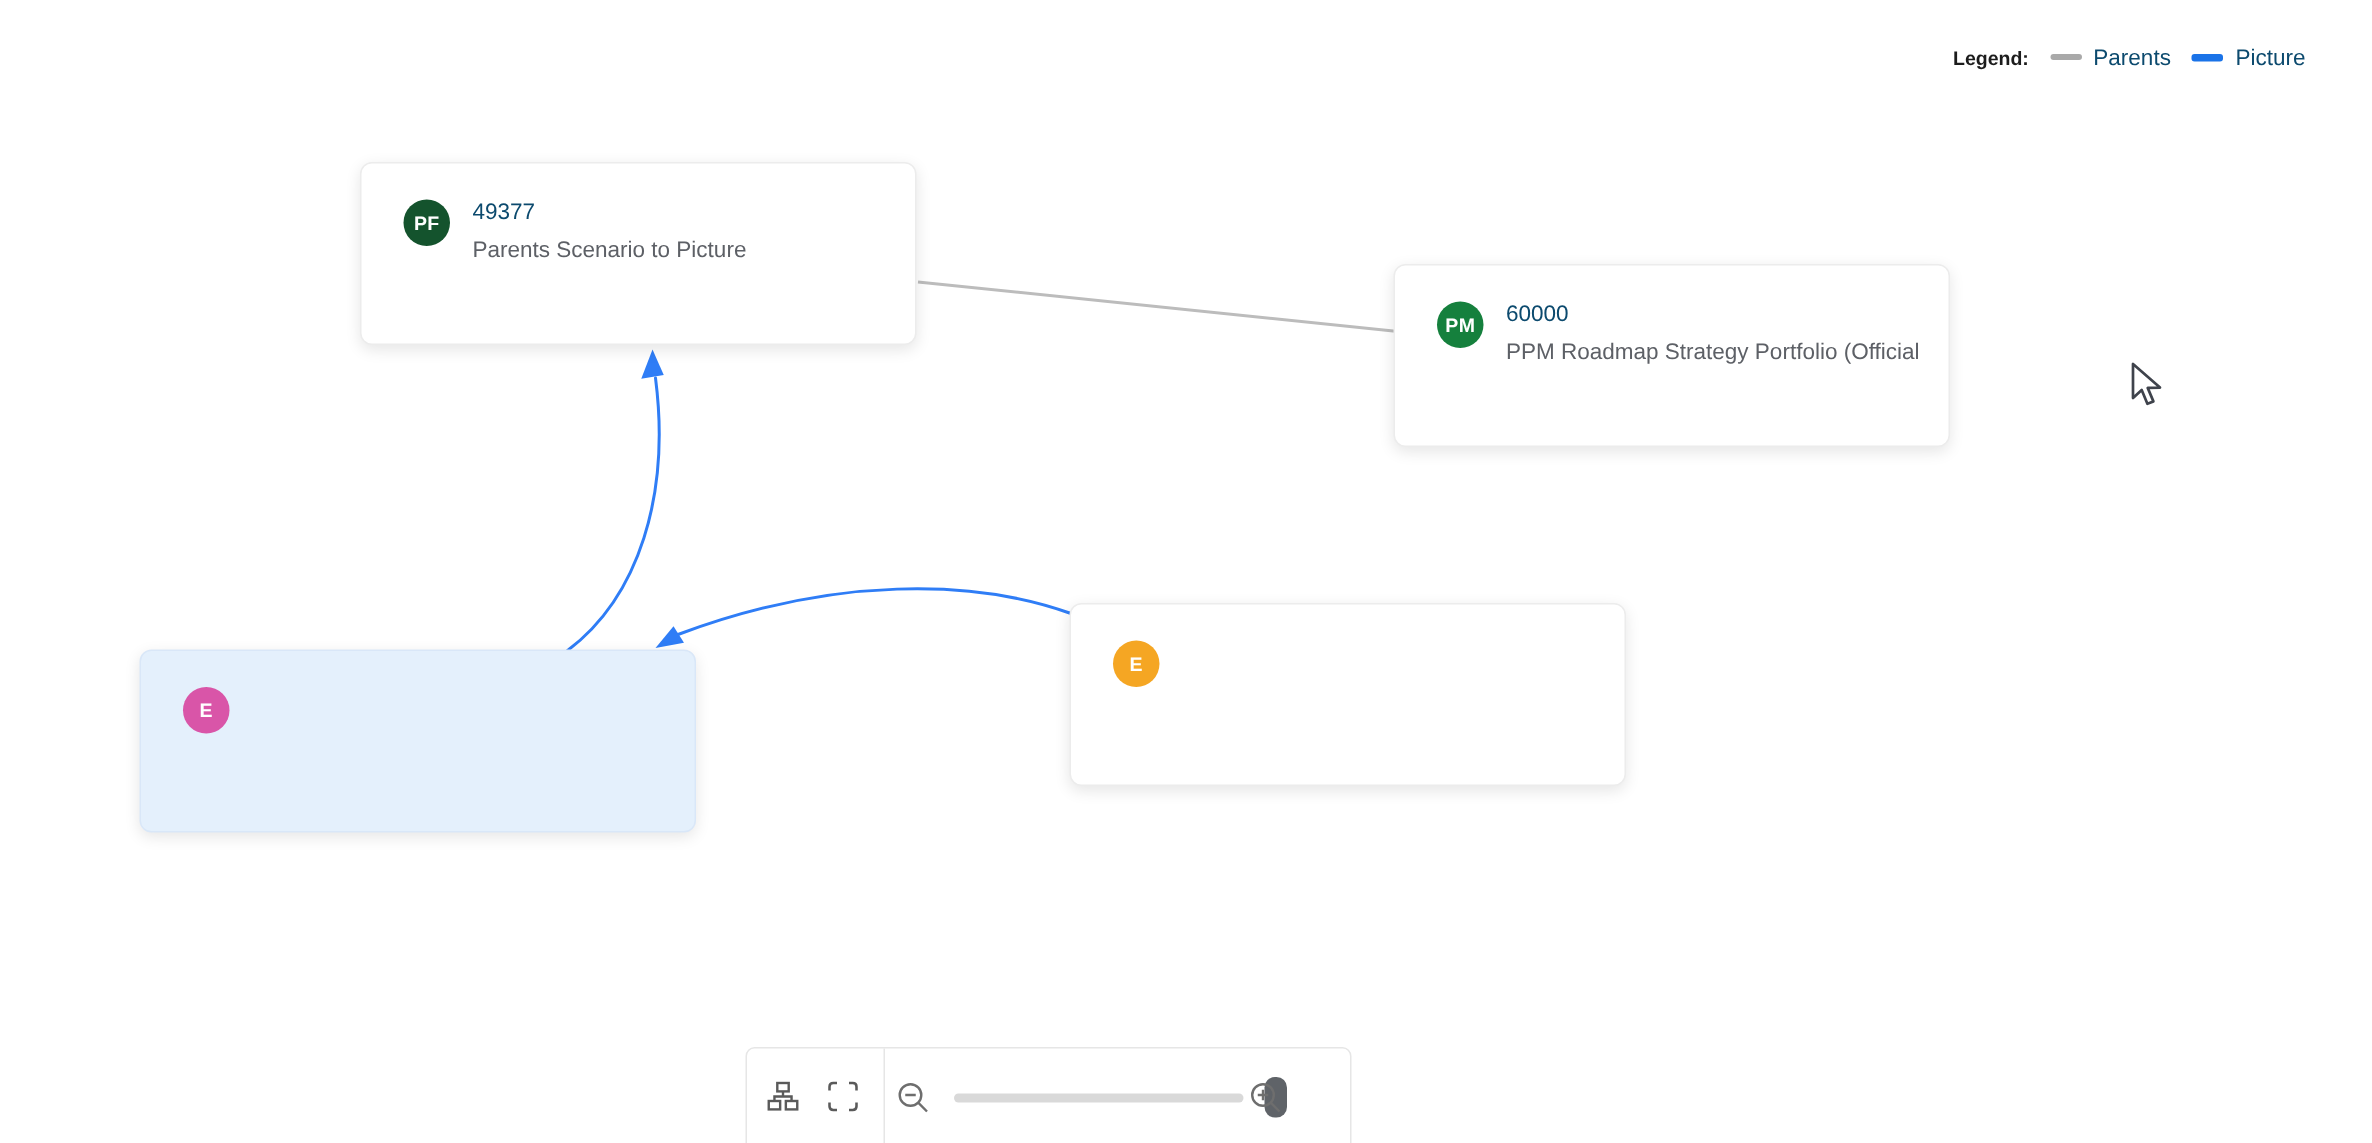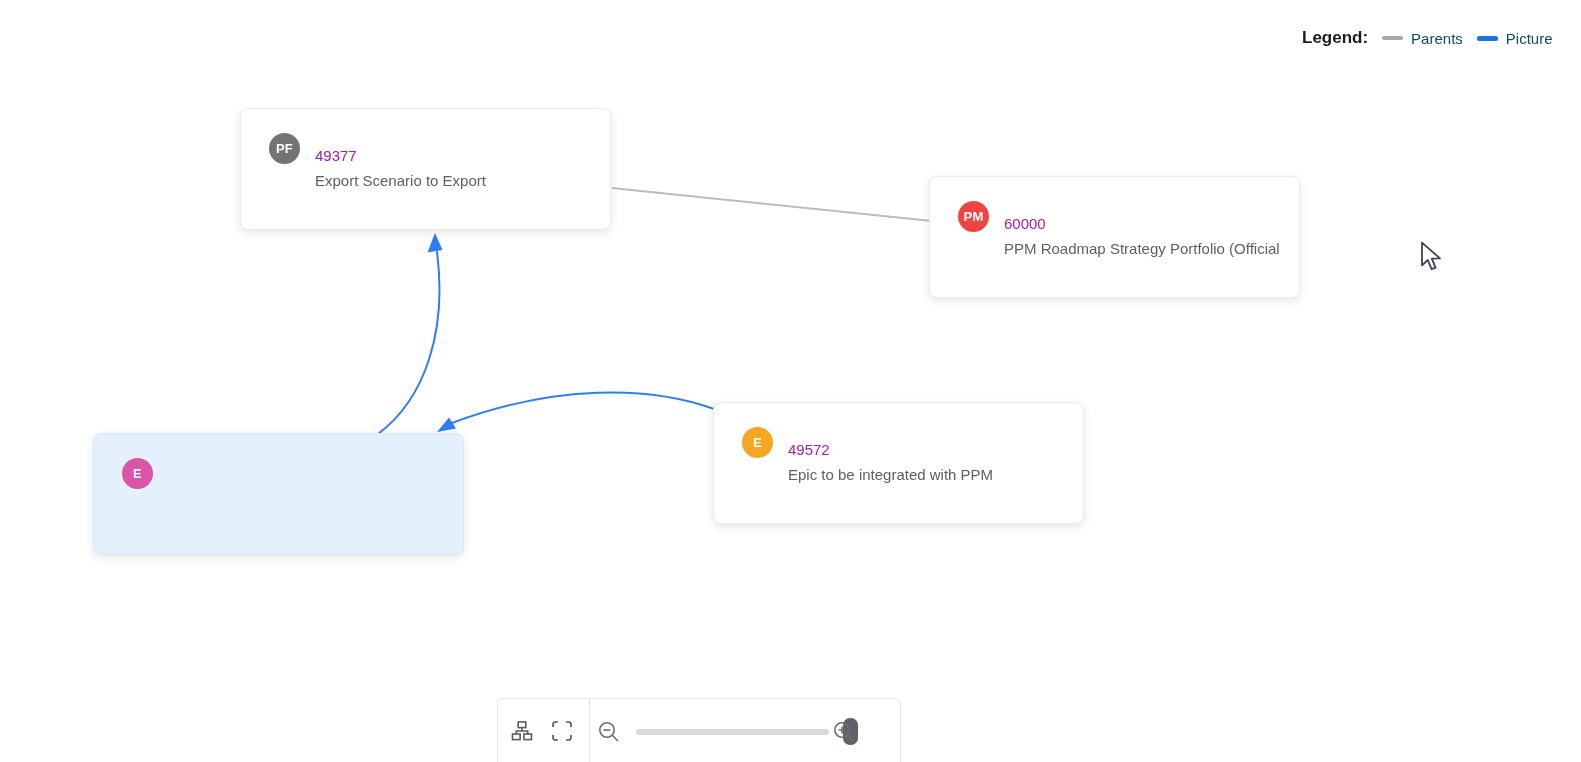--- a/index.html
+++ b/index.html
@@ -23,34 +23,34 @@
   }
   .card.selected { border-color:#d9e7f8; }
   .badge {
     flex:0 0 31px; width:31px; height:31px; border-radius:50%;
     color:#ffffff; font-weight:bold; font-size:13px;
     display:flex; align-items:center; justify-content:center;
     letter-spacing:.2px;
   }
   .card-text { margin-left:15px; min-width:0; }
   .node-id {
-    display:block; color:#a21caf; font-size:15px; line-height:16px;
-    text-decoration:none; margin-top:15px; cursor:pointer;
+    display:block; color:#0c4a6e; font-size:15px; line-height:16px;
+    text-decoration:none; margin-top:1px; cursor:pointer;
   }
   .node-title {
     margin-top:8px; color:#5d6066; font-size:15px; line-height:18px;
     white-space:nowrap; overflow:hidden;
   }
 
   
   .legend {
     position:absolute; left:1302px; top:29px; height:18px;
     display:flex; align-items:center; white-space:nowrap;
   }
-  .legend-label { font-weight:bold; font-size:17px; color:#1c1c1c; margin-right:14px; }
+  .legend-label { font-weight:bold; font-size:13px; color:#1c1c1c; margin-right:14px; }
   .legend-swatch { display:inline-block; width:21px; height:4px; border-radius:2px; margin-right:8px; }
   .legend-swatch.thick { height:5px; }
   .legend-item-text { font-size:15px; color:#0c4a6e; margin-right:14px; }
 
   
   .toolbar {
     position:absolute; left:497px; top:698px; width:404px; height:72px;
     background:#ffffff; border:1px solid #e6e6e6; border-radius:6px;
     box-sizing:border-box;
   }
@@ -78,45 +78,41 @@
 
   <svg class="edges-layer" width="1581" height="762" viewBox="0 0 1581 762">
     <line x1="612" y1="188" x2="932" y2="221" stroke-width="2" stroke="#bcbcbc"></line>
     <path d="M378,434 C426,398 447,330 437,252" fill="none" stroke-width="2" stroke-linecap="round" stroke="#2f7df6"></path>
     <path d="M435,233 L427.5,252.5 L442.5,250 Z" fill="#2f7df6"></path>
     <path d="M714,409 C650,386 556,384 452,423" fill="none" stroke-width="2" stroke-linecap="round" stroke="#2f7df6"></path>
     <path d="M437,432 L449,417.5 L456,428.5 Z" fill="#2f7df6"></path>
   </svg>
 
   <div class="card" style="left:240px; top:108px;">
-    <span class="badge" style="background: #737373;">PF</span>
+    <span class="badge" style="background: #14532d;">PF</span>
     <div class="card-text">
       <a class="node-id">49377</a>
-      <div class="node-title">Export Scenario to Export</div>
+      <div class="node-title">Parents Scenario to Picture</div>
     </div>
   </div>
 
   <div class="card" style="left:929px; top:176px;">
-    <span class="badge" style="background: #ef4444;">PM</span>
+    <span class="badge" style="background: #15803d;">PM</span>
     <div class="card-text">
       <a class="node-id">60000</a>
       <div class="node-title">PPM Roadmap Strategy Portfolio (Official B</div>
     </div>
   </div>
 
   <div class="card selected" style="left: 93px; top: 433px; background: rgb(228, 240, 252);">
     <span class="badge" style="background: rgb(217, 85, 168);">E</span>
   </div>
 
   <div class="card" style="left:713px; top:402px;">
     <span class="badge" style="background: rgb(245, 166, 35);">E</span>
-    <div class="card-text">
-      <a class="node-id">49572</a>
-      <div class="node-title">Epic to be integrated with PPM</div>
-    </div>
   </div>
 
   <div class="legend">
     <span class="legend-label">Legend:</span>
     <span class="legend-swatch" style="background: rgb(169, 169, 169);"></span>
     <span class="legend-item-text">Parents</span>
     <span class="legend-swatch thick" style="background: rgb(26, 115, 232);"></span>
     <span class="legend-item-text">Picture</span>
   </div>
 

